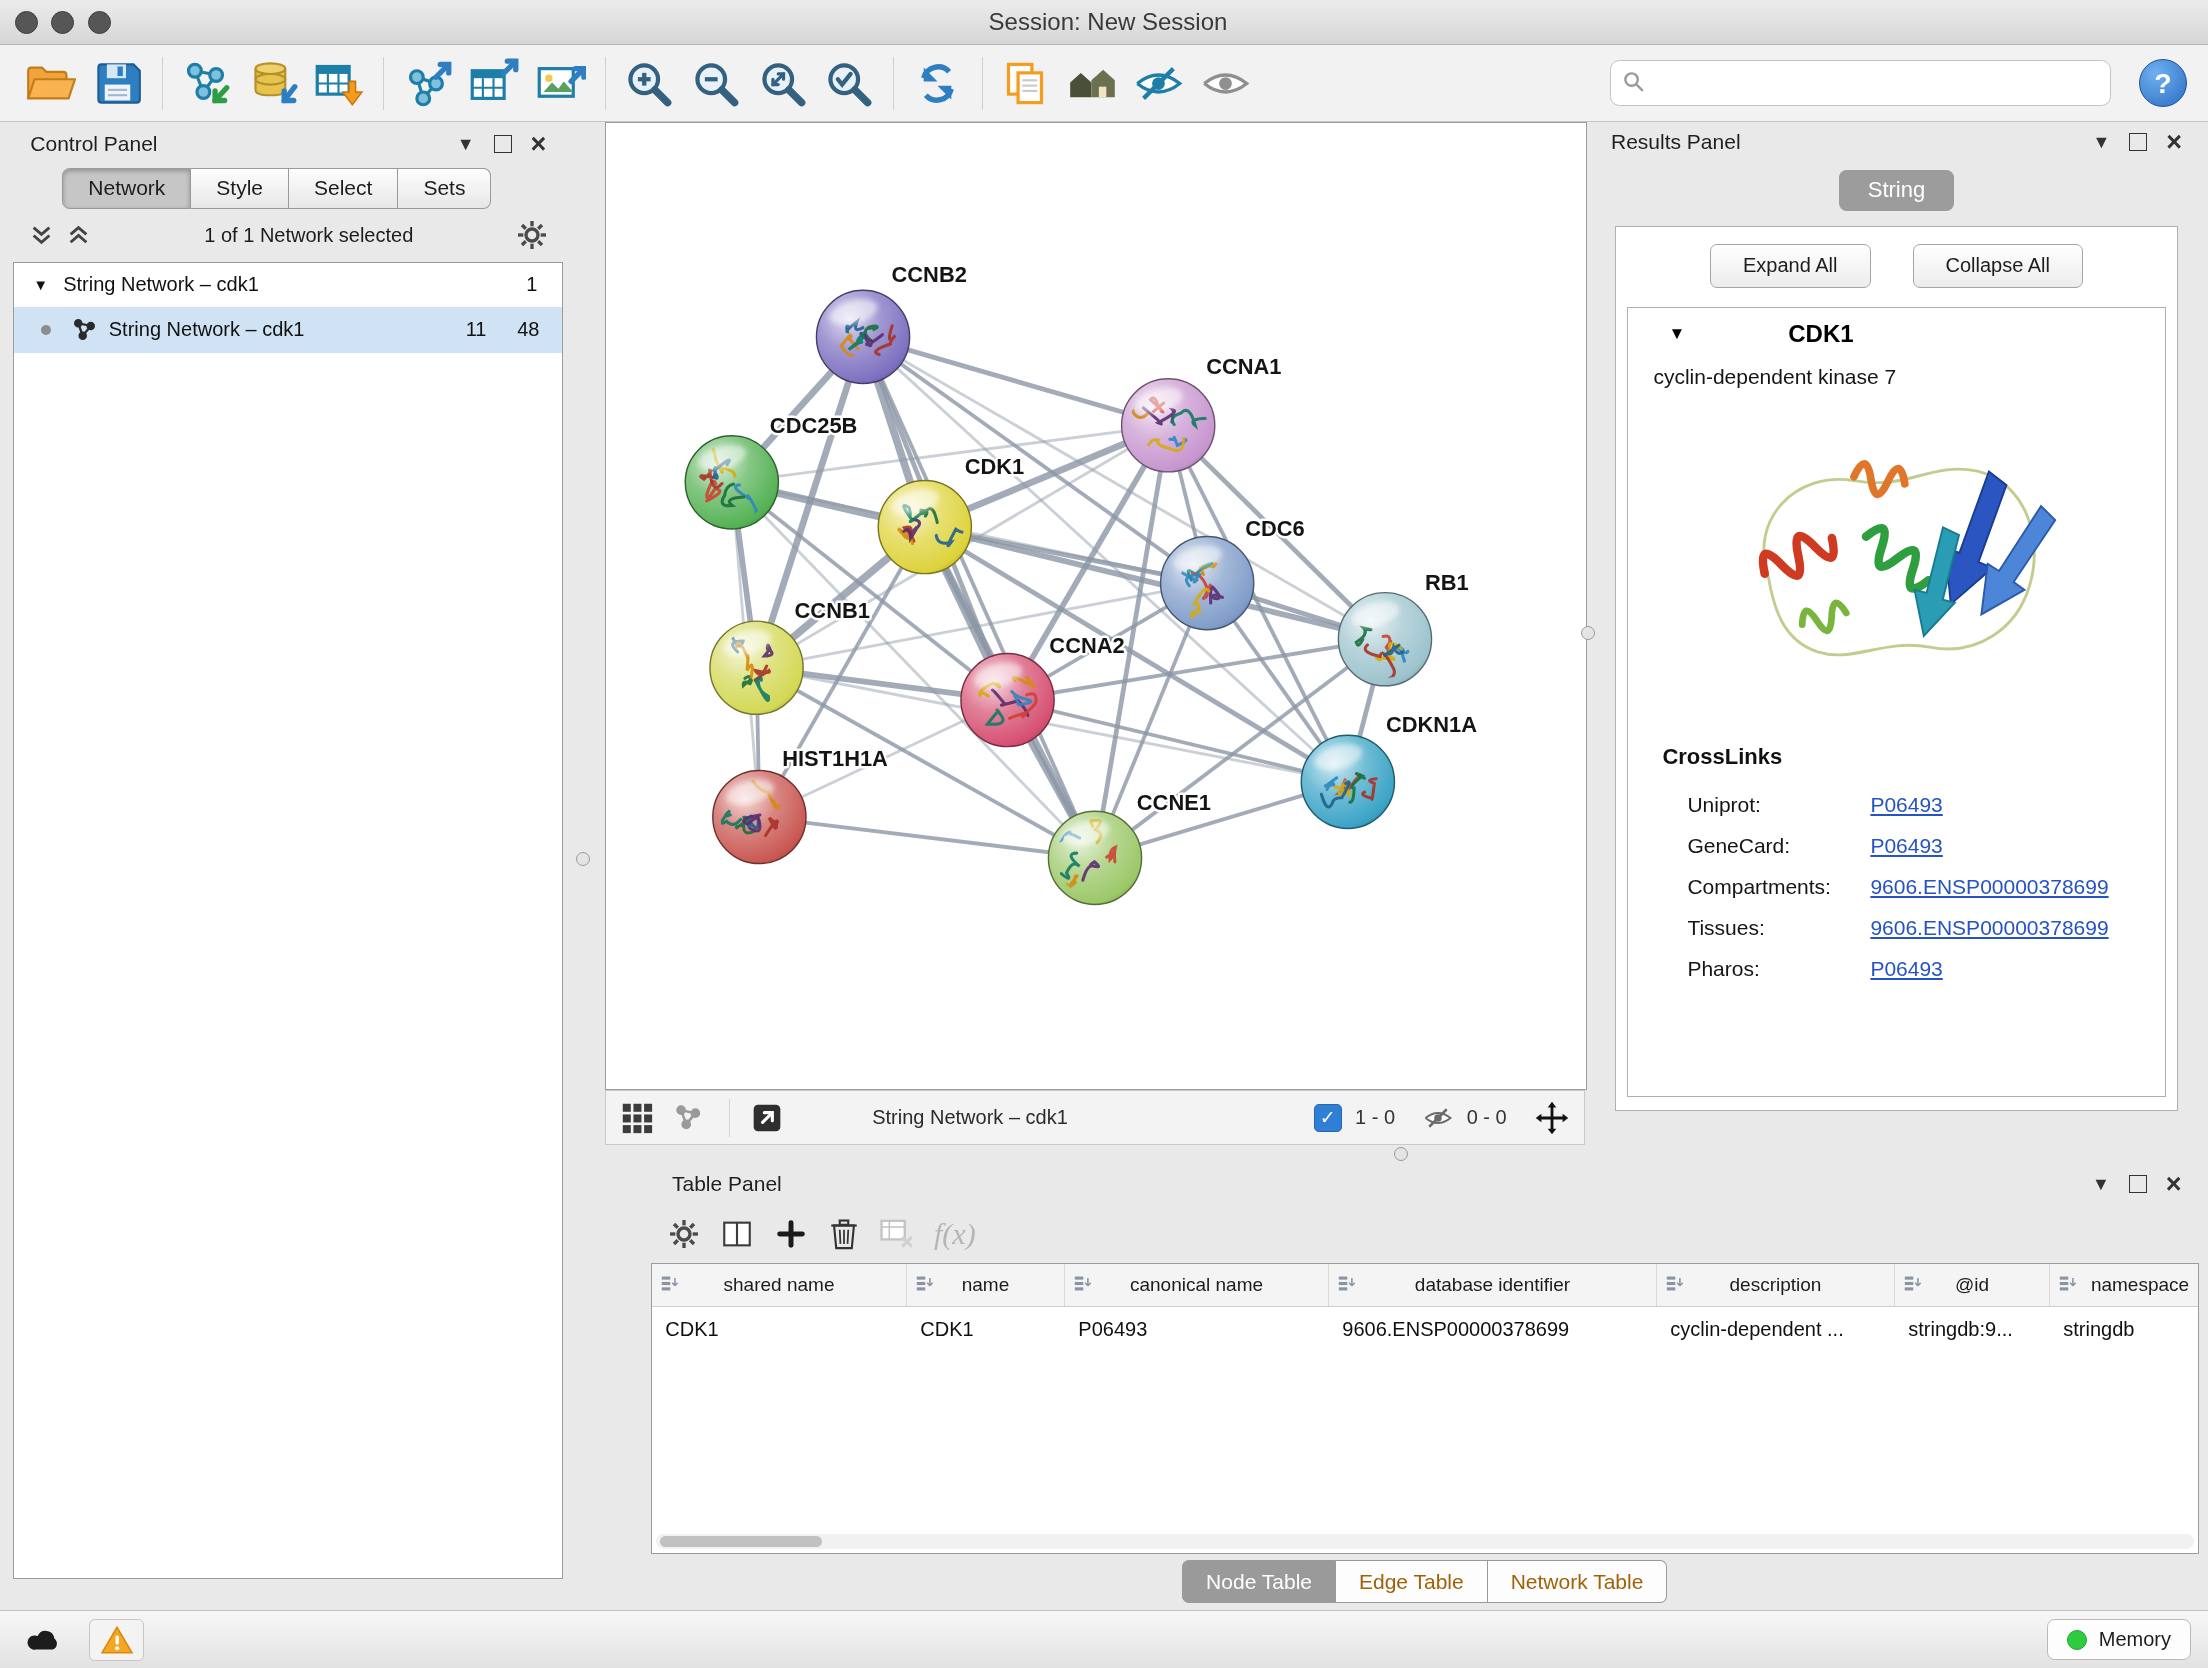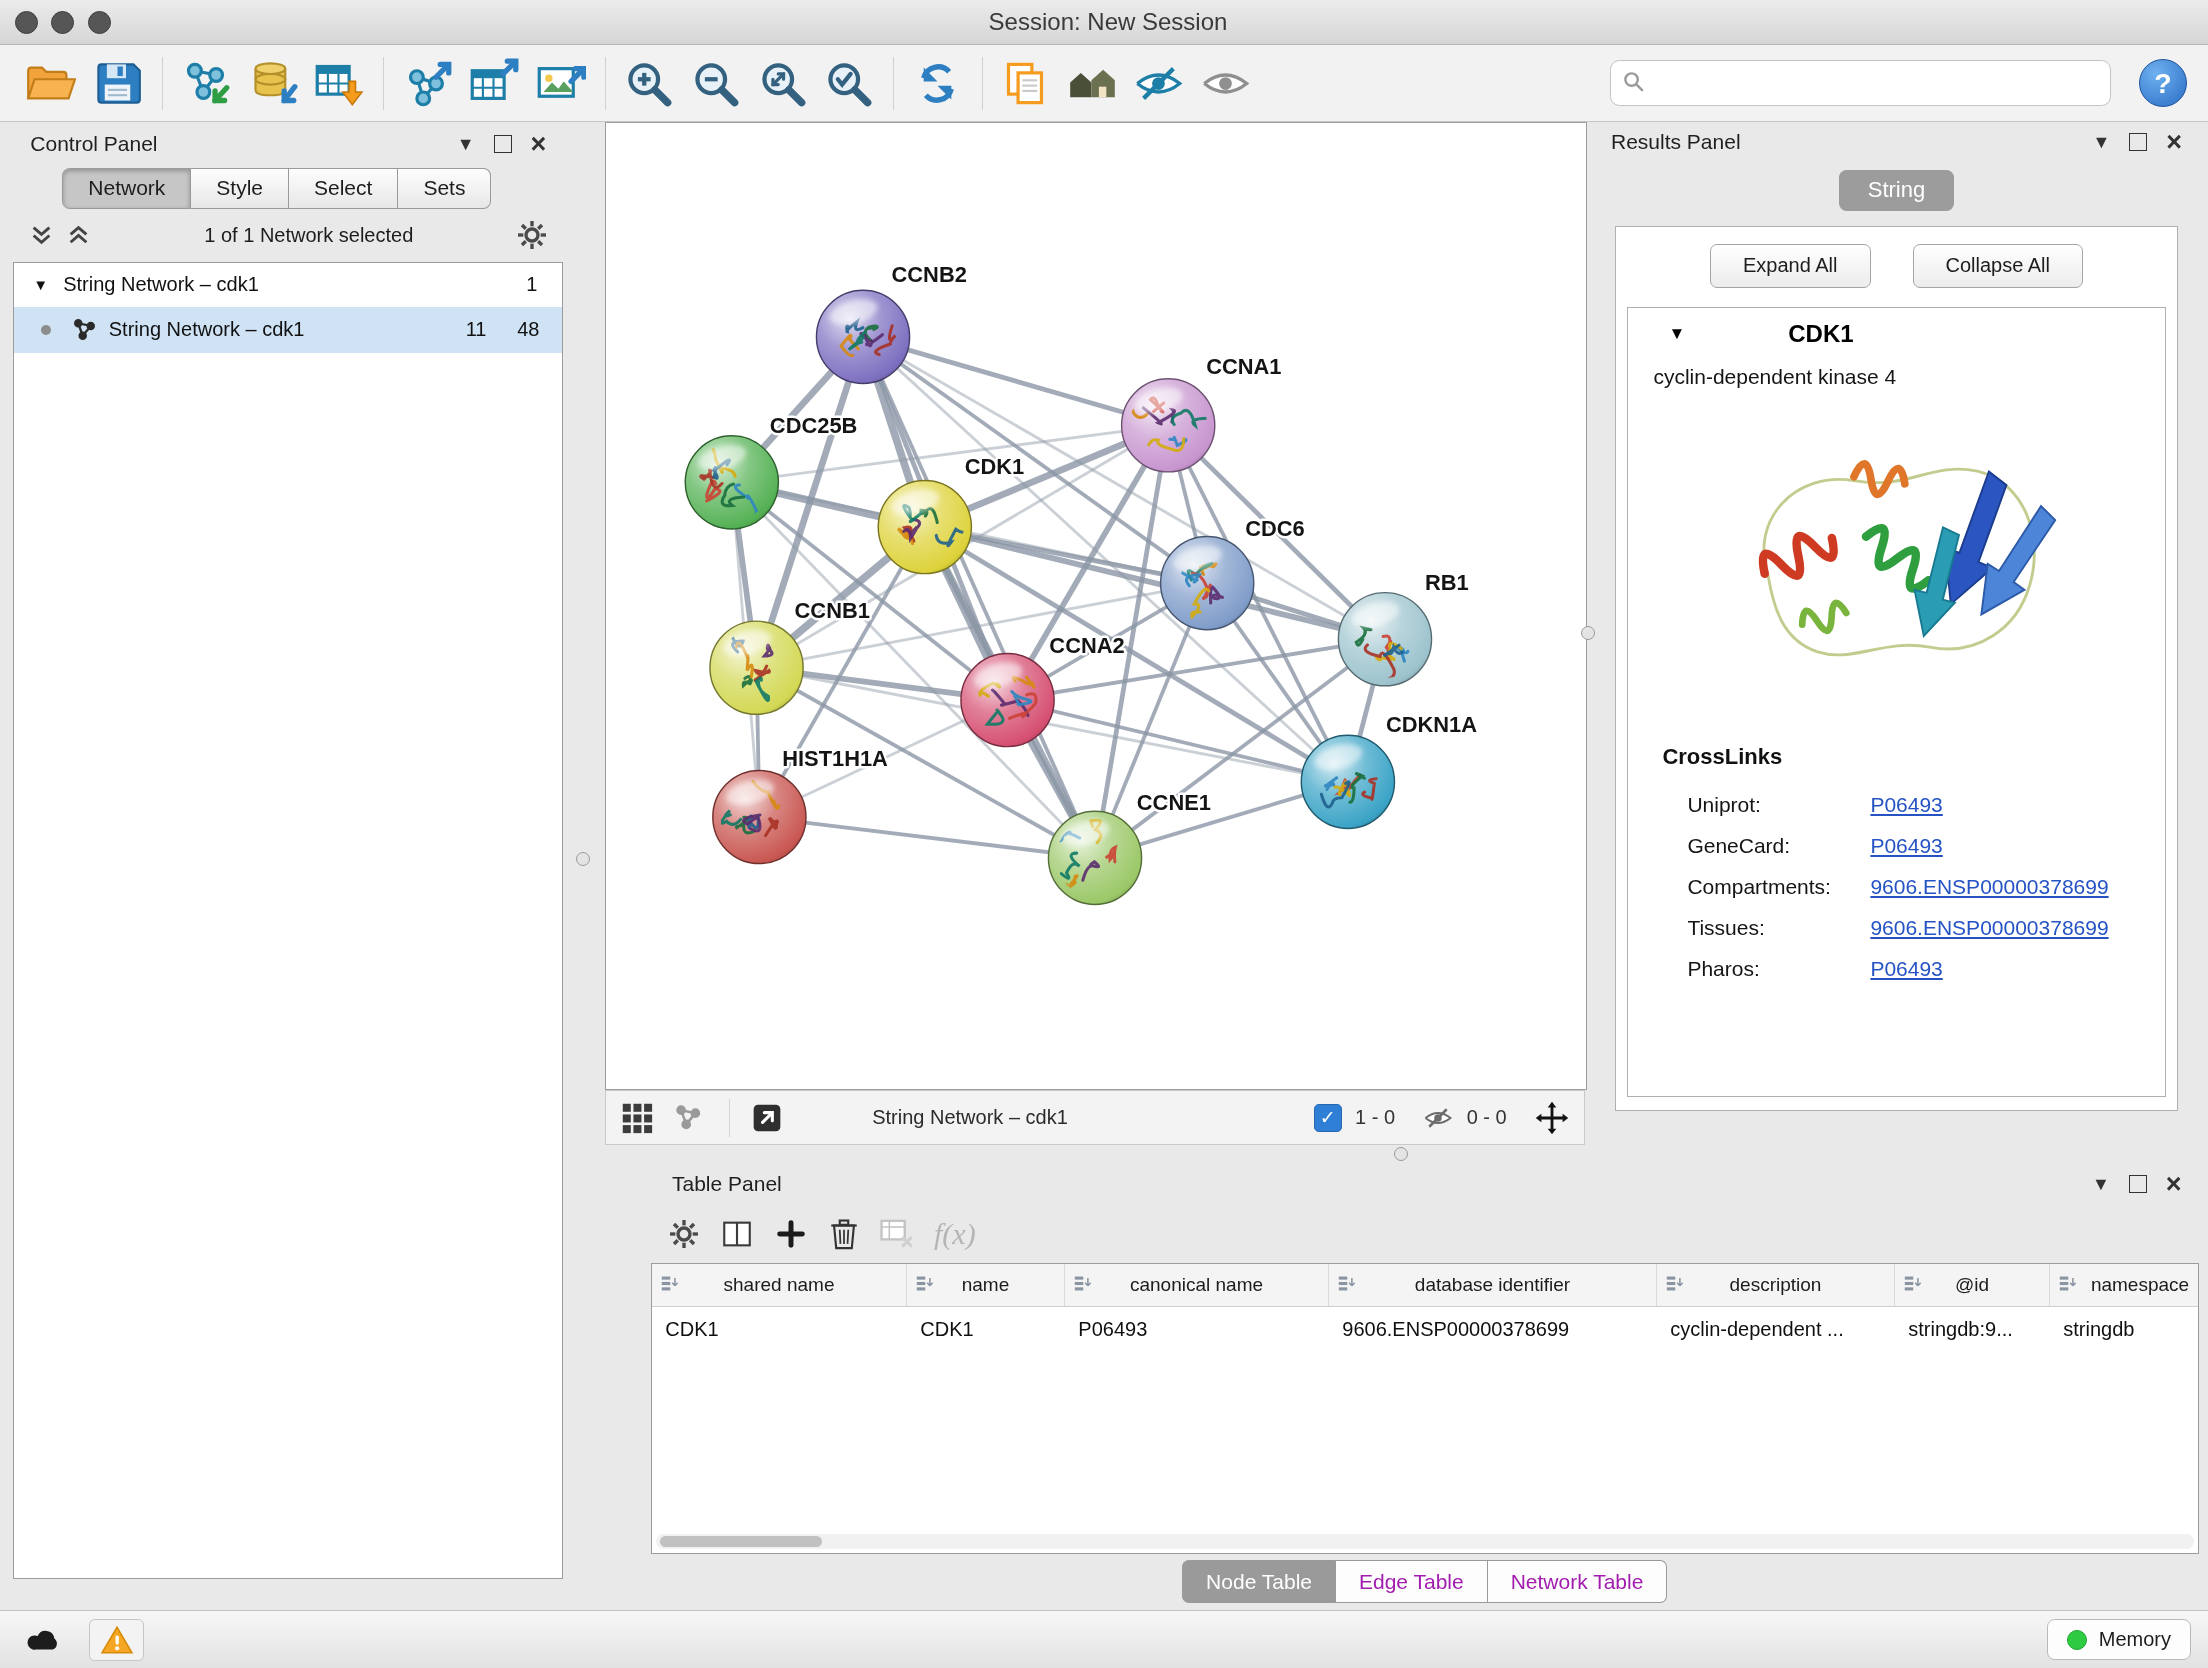--- a/index.html
+++ b/index.html
@@ -73,21 +73,21 @@
   .fx{font-family:"Liberation Serif",serif;font-style:italic;font-size:30px;color:#b5b5b5;}
   .table-box{flex:1;background:#fff;border:1px solid #9c9c9c;position:relative;overflow:hidden;display:flex;flex-direction:column;}
   .t-head{display:flex;background:#f4f4f4;border-bottom:1px solid #cfcfcf;height:42px;flex:0 0 auto;}
   .t-hcell{position:relative;display:flex;align-items:center;justify-content:center;font-size:19px;color:#1c1c1c;border-right:1px solid #dadada;box-sizing:border-box;overflow:hidden;white-space:nowrap;flex:0 0 auto;}
   .t-hcell .sic{position:absolute;left:7.6px;top:11.4px;}
   .t-row{display:flex;height:44px;align-items:center;flex:0 0 auto;}
   .t-cell{padding-left:13.3px;font-size:20px;color:#101010;box-sizing:border-box;overflow:hidden;white-space:nowrap;flex:0 0 auto;}
   .t-scroll{position:absolute;left:3.8px;right:3.8px;bottom:3.8px;height:15px;background:#f1f1f1;border-radius:7.6px;}
   .t-thumb{position:absolute;left:3.8px;top:1.9px;width:162px;height:11.4px;background:#c1c1c1;border-radius:5.7px;}
   .tp-tabs{display:flex;justify-content:center;align-items:center;height:55px;}
-  .tp-tab{font-size:21px;padding:8.6px 23px;border:1px solid #9a9a9a;border-left:none;background:#fdfdfd;color:#a21caf;}
+  .tp-tab{font-size:21px;padding:8.6px 23px;border:1px solid #9a9a9a;border-left:none;background:#fdfdfd;color:#a16207;}
   .tp-tab:first-child{border-left:1px solid #9a9a9a;border-radius:6.7px 0 0 6.7px;}
   .tp-tab:last-child{border-radius:0 6.7px 6.7px 0;}
   .tp-tab.sel{background:#9a9a9a;color:#fff;}
   
   .statusbar{position:absolute;left:0;right:0;bottom:0;height:57px;background:linear-gradient(#f7f7f7,#e2e2e2);border-top:1px solid #c2c2c2;display:flex;align-items:center;padding:0 17px;gap:19px;}
   .sb-btn{width:53px;height:40px;display:flex;align-items:center;justify-content:center;}
   .sb-btn.boxed{border:1px solid #c6c6c6;border-radius:5.7px;background:#f3f3f3;}
   .memory-btn{margin-left:auto;display:flex;align-items:center;gap:11.4px;border:1px solid #b9b9b9;border-radius:7.6px;background:#fdfdfd;padding:7.6px 19px;font-size:20px;color:#1d1d1d;}
   .mem-dot{width:18px;height:18px;border-radius:50%;background:#2ecc40;border:1px solid #1fa331;}
   .rdot{position:absolute;width:12.4px;height:12.4px;border-radius:50%;background:#e4e4e4;border:1px solid #9a9a9a;}
@@ -718,21 +718,21 @@
     <div class="rp-box">
       <div class="rp-buttons">
         <span class="rp-btn">Expand All</span>
         <span class="rp-btn">Collapse All</span>
       </div>
       <div class="rp-inner">
         <div class="gene-head">
           <span class="tri">▼</span>
           <span class="sym">CDK1</span>
         </div>
-        <div class="gene-desc">cyclin-dependent kinase 4</div>
+        <div class="gene-desc">cyclin-dependent kinase 7</div>
         <div class="protein-wrap">
           <svg width="371" height="295" viewBox="0 0 390 310">
             <g fill="none" stroke-linecap="round">
               <path d="M60 170 C 40 110, 90 60, 150 70 C 210 80, 230 50, 280 60 C 330 72, 350 130, 335 180 C 322 225, 280 255, 230 245 C 180 236, 150 262, 112 250 C 76 238, 66 205, 60 170 Z" stroke="#a9b65e" stroke-width="3" opacity="0.7"></path>
               <path d="M52 150 q10 -36 20 0 q10 36 20 0 q10 -36 20 0 q10 36 20 0" stroke="#cf3b22" stroke-width="9" transform="rotate(-28 90 150)"></path>
               <path d="M150 70 q9 -30 18 0 q9 30 18 0 q9 -30 18 0" stroke="#e0762a" stroke-width="8" transform="rotate(8 180 70)"></path>
               <path d="M150 150 q10 -34 20 0 q10 34 20 0 q10 -34 20 0 q10 34 20 0" stroke="#2f9e3f" stroke-width="9" transform="rotate(35 190 160)"></path>
               <path d="M95 215 q8 -26 16 0 q8 26 16 0 q8 -26 16 0" stroke="#79b53c" stroke-width="7" transform="rotate(-15 120 215)"></path>
               <path d="M270 60 l22 8 -3 86 16 1 -30 50 -24 -55 16 1 3 -91 z" fill="#2b55c0" stroke="#1c3d8f" stroke-width="2" transform="rotate(18 280 130)"></path>
               <path d="M320 95 l20 6 -8 78 14 2 -28 44 -19 -50 14 1 7 -81 z" fill="#4d86d8" stroke="#2c5aa8" stroke-width="2" transform="rotate(28 330 150)"></path>

